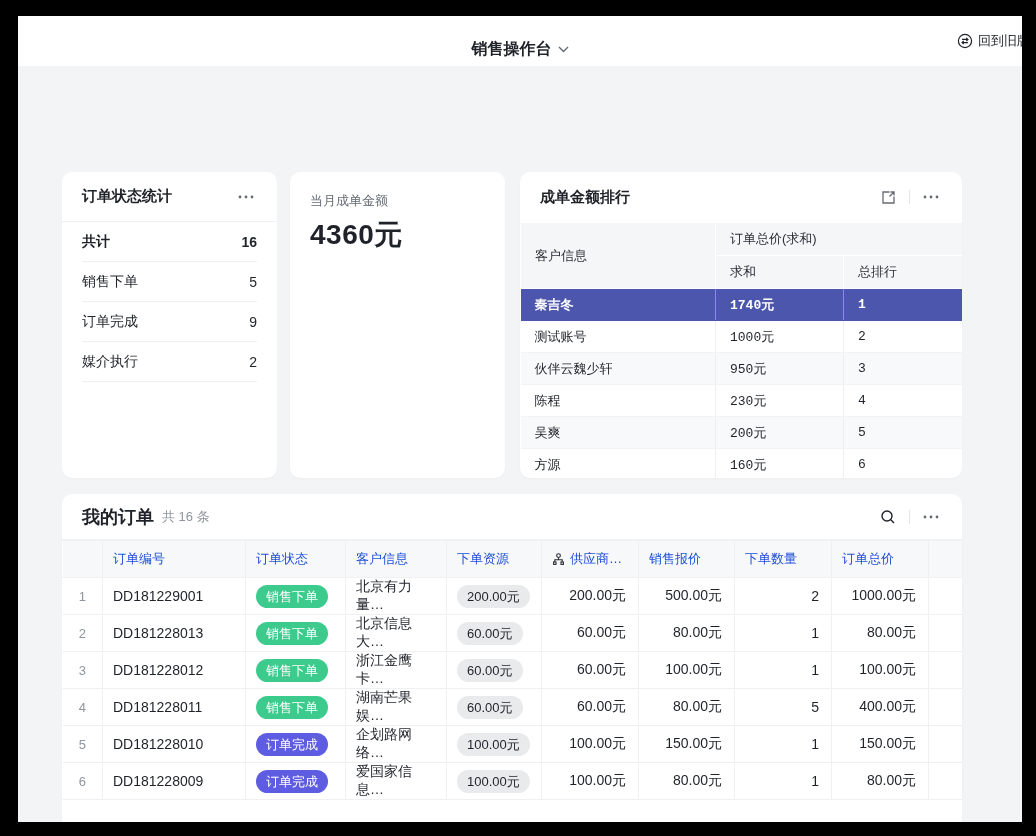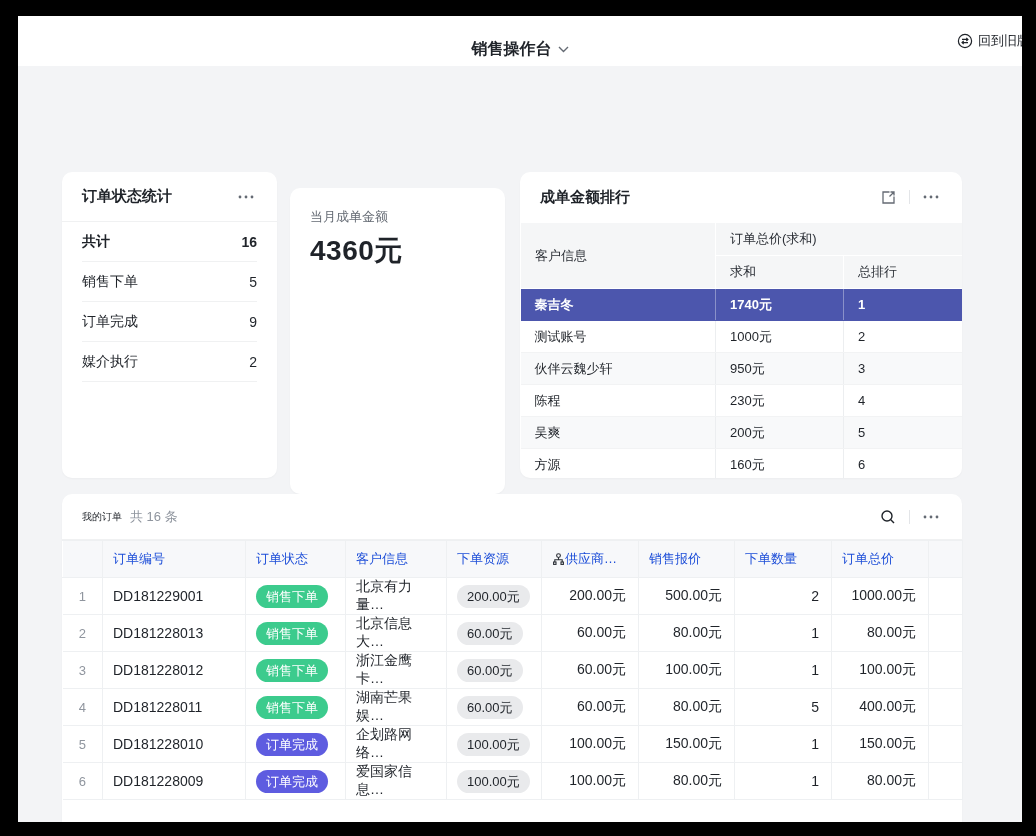--- a/index.html
+++ b/index.html
@@ -22,52 +22,52 @@
   .v-div { width:1px; height:14px; background:#e3e5e8; margin:0 10px; }
 
   
   .stats-card { left:44px; top:156px; width:215px; height:306px; }
   .stats-card .card-head { border-bottom:1px solid #f0f1f2; }
   .stat-row { height:40px; margin:0 20px; display:flex; align-items:center; justify-content:space-between; border-bottom:1px solid #f0f1f2; font-size:14px; }
   .stat-row.total { font-weight:bold; }
   .stat-row.total .stat-value { font-weight:bold; }
 
   
-  .amount-card { left:272px; top:172px; width:215px; height:306px; padding:20px; }
+  .amount-card { left:272px; top:156px; width:215px; height:306px; padding:20px; }
   .amount-label { font-size:13px; color:#646a73; }
   .amount-value { font-size:28px; font-weight:bold; margin-top:6px; letter-spacing:.5px; }
 
   
   .rank-card { left:502px; top:156px; width:442px; height:306px; overflow:hidden; }
   .rank-table { width:442px; border-collapse:collapse; table-layout:fixed; font-size:13px; }
   .rank-table th { background:#f5f6f7; font-weight:normal; text-align:left; padding:0 14px; height:33px; border:1px solid #fff; color:#2b2f36; }
-  .rank-table td { height:32px; padding:0 14px; border-bottom:1px solid #f2f3f4; }
+  .rank-table td { height:32px; padding:0 14px; border-bottom:1px solid #f2f3f4;font-family:Liberation Mono, monospace; }
   .rank-table td + td { border-left:1px solid #eceef0; }
   .rank-table tr.alt td { background:#f8f9fa; }
   .rank-table tr.hl td { background:#4c56ad; color:#fff; font-weight:600; border-bottom:1px solid #4c56ad; }
   .rank-table tr.hl td + td { border-left:1px solid rgba(255,255,255,.35); }
 
   
   .orders-card { left:44px; top:478px; width:900px; height:400px; }
   .orders-head { height:46px; display:flex; align-items:center; padding:0 20px; border-bottom:1px solid #f0f1f2; }
-  .orders-title { font-size:10px; font-weight:normal; }
+  .orders-title { font-size:18px; font-weight:bold; }
   .orders-count { font-size:13px; color:#8f959e; margin-left:8px; }
   .filter-row { height:46px; display:flex; align-items:center; padding:0 20px; }
   .filter-label { font-size:13px; margin-right:16px; }
   .select { height:32px; border:1px solid #e4e6eb; border-radius:6px; display:flex; align-items:center; justify-content:space-between; padding:0 10px; margin-right:12px; cursor:pointer; background:#fff; }
   .select .ph { font-size:13px; color:#a8adb5; }
   .sel-status { width:140px; } .sel-total { width:158px; }
 
   .orders-table { width:900px; border-collapse:collapse; table-layout:fixed; }
   .orders-table th { height:37px; background:#f7f8fa; font-weight:normal; font-size:13px; color:#1d4ed8; text-align:left; padding:0 10px; border:1px solid #eef0f2; border-left:none; }
   .orders-table th:first-child { border-left:1px solid #eef0f2; border-left-color:transparent; }
   .orders-table td { height:33px; font-size:14px; padding:0 10px; border:1px solid #eef0f2; border-left:none; background:#fff; }
   .orders-table .num { color:#8f959e; text-align:center; font-size:13px; padding:0 4px; }
   .orders-table .r { text-align:right; padding-right:12px; }
-  .th-icon-wrap { display:flex; align-items:center; }
+  .th-icon-wrap { display:flex; align-items:center; gap:5px; }
 
   .pill { display:inline-block; padding:3px 10px; border-radius:999px; font-size:13px; color:#fff; line-height:17px; }
   .pill.green { background:#3ccb8d; }
   .pill.indigo { background:#5e5ce0; }
   .pill.gray { background:#e9eaec; color:#1f2329; }
 
   svg { display:block; }
 </style>
 </head>
 <body>

